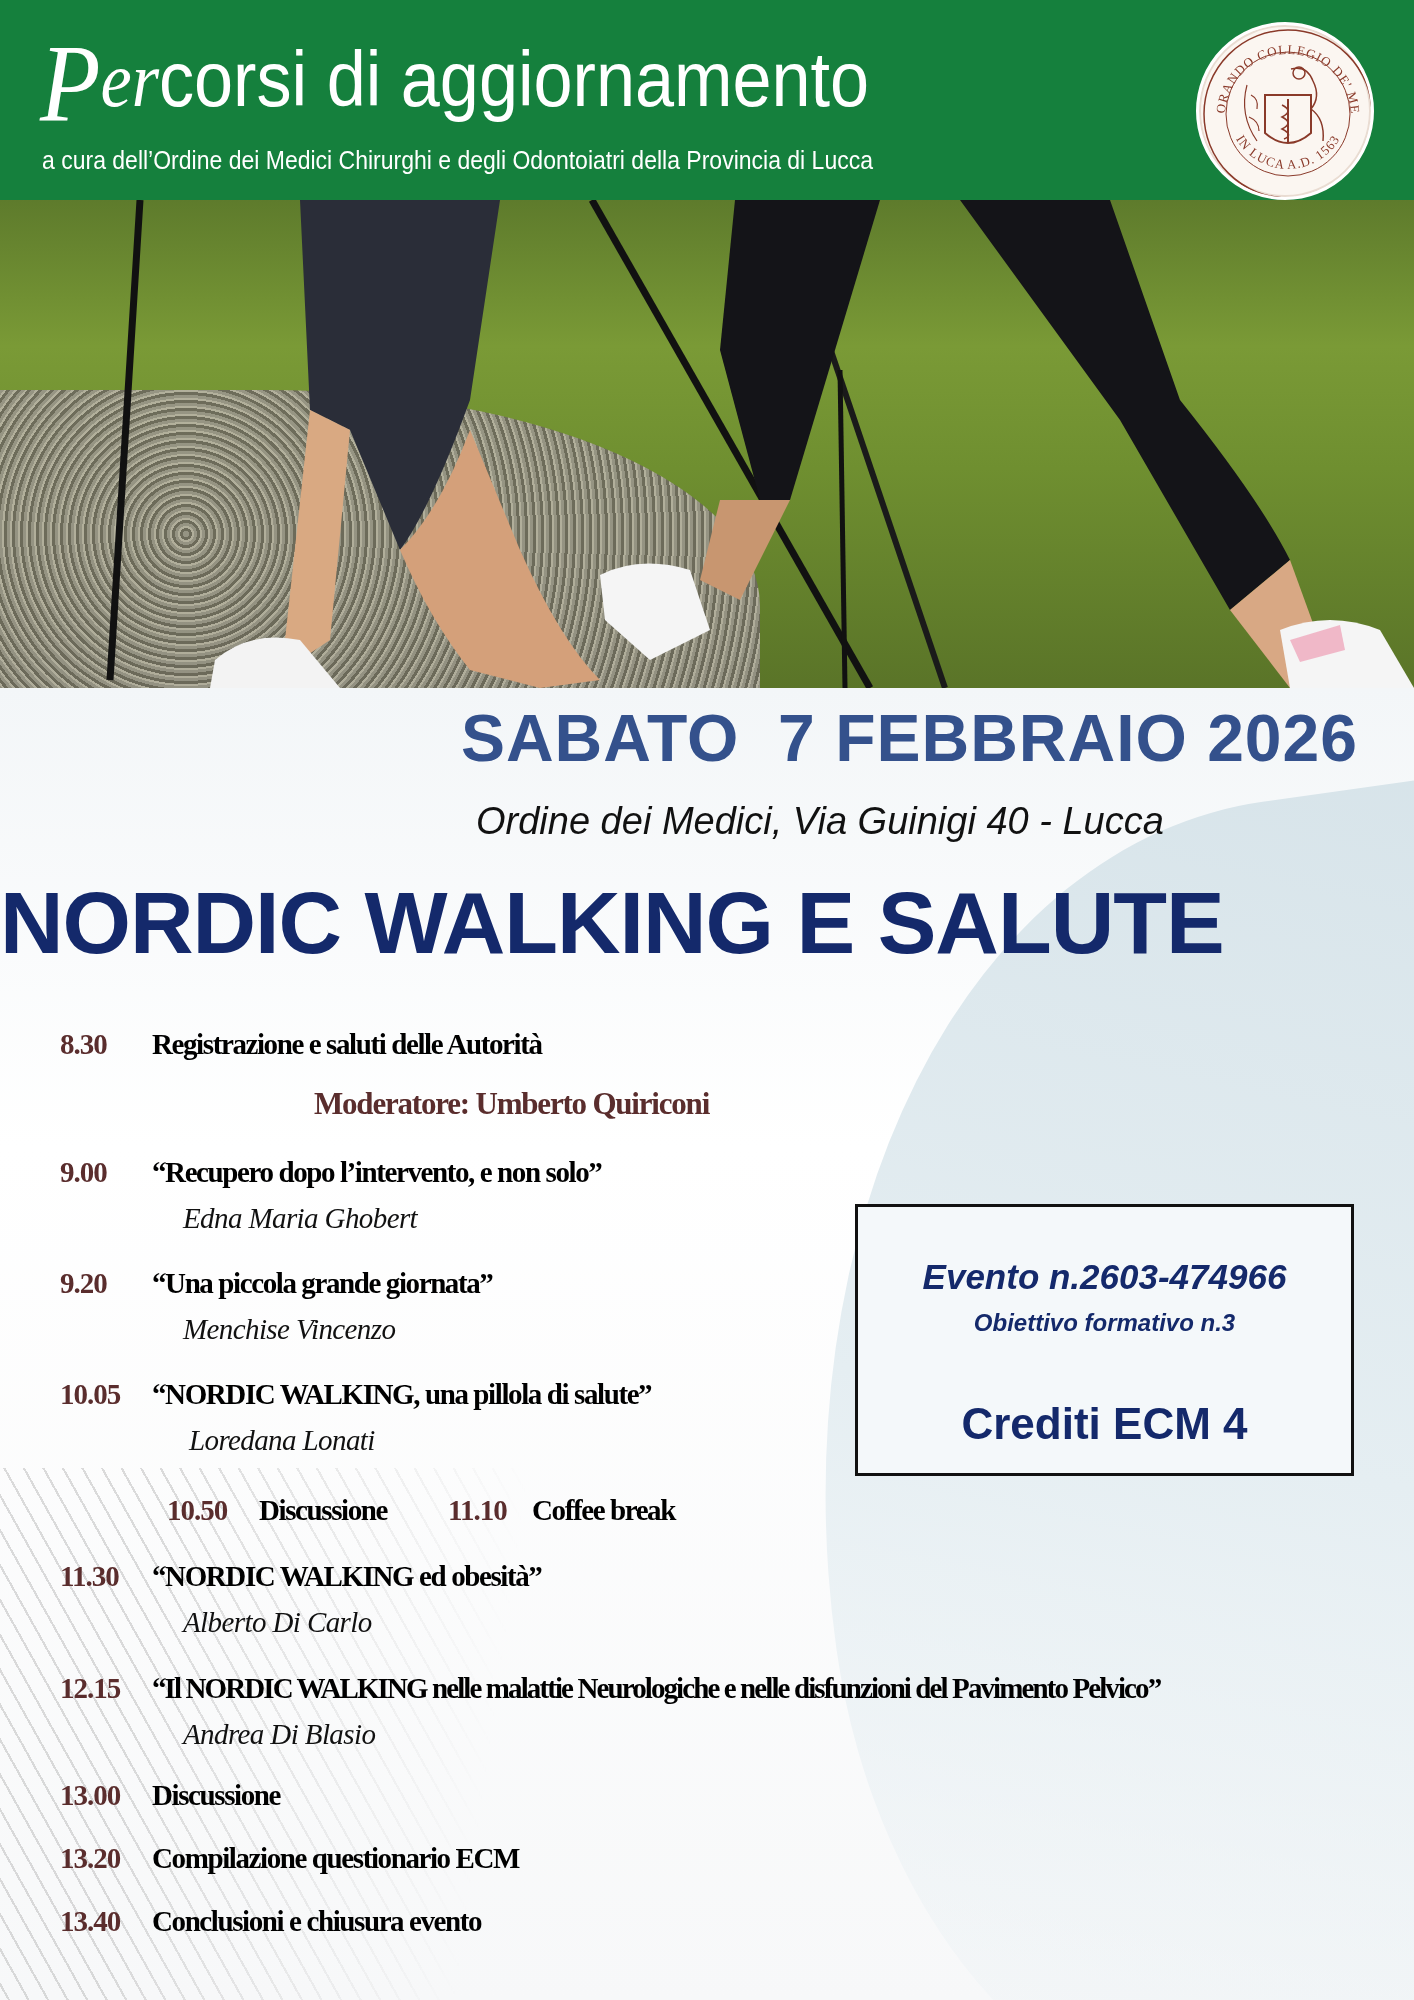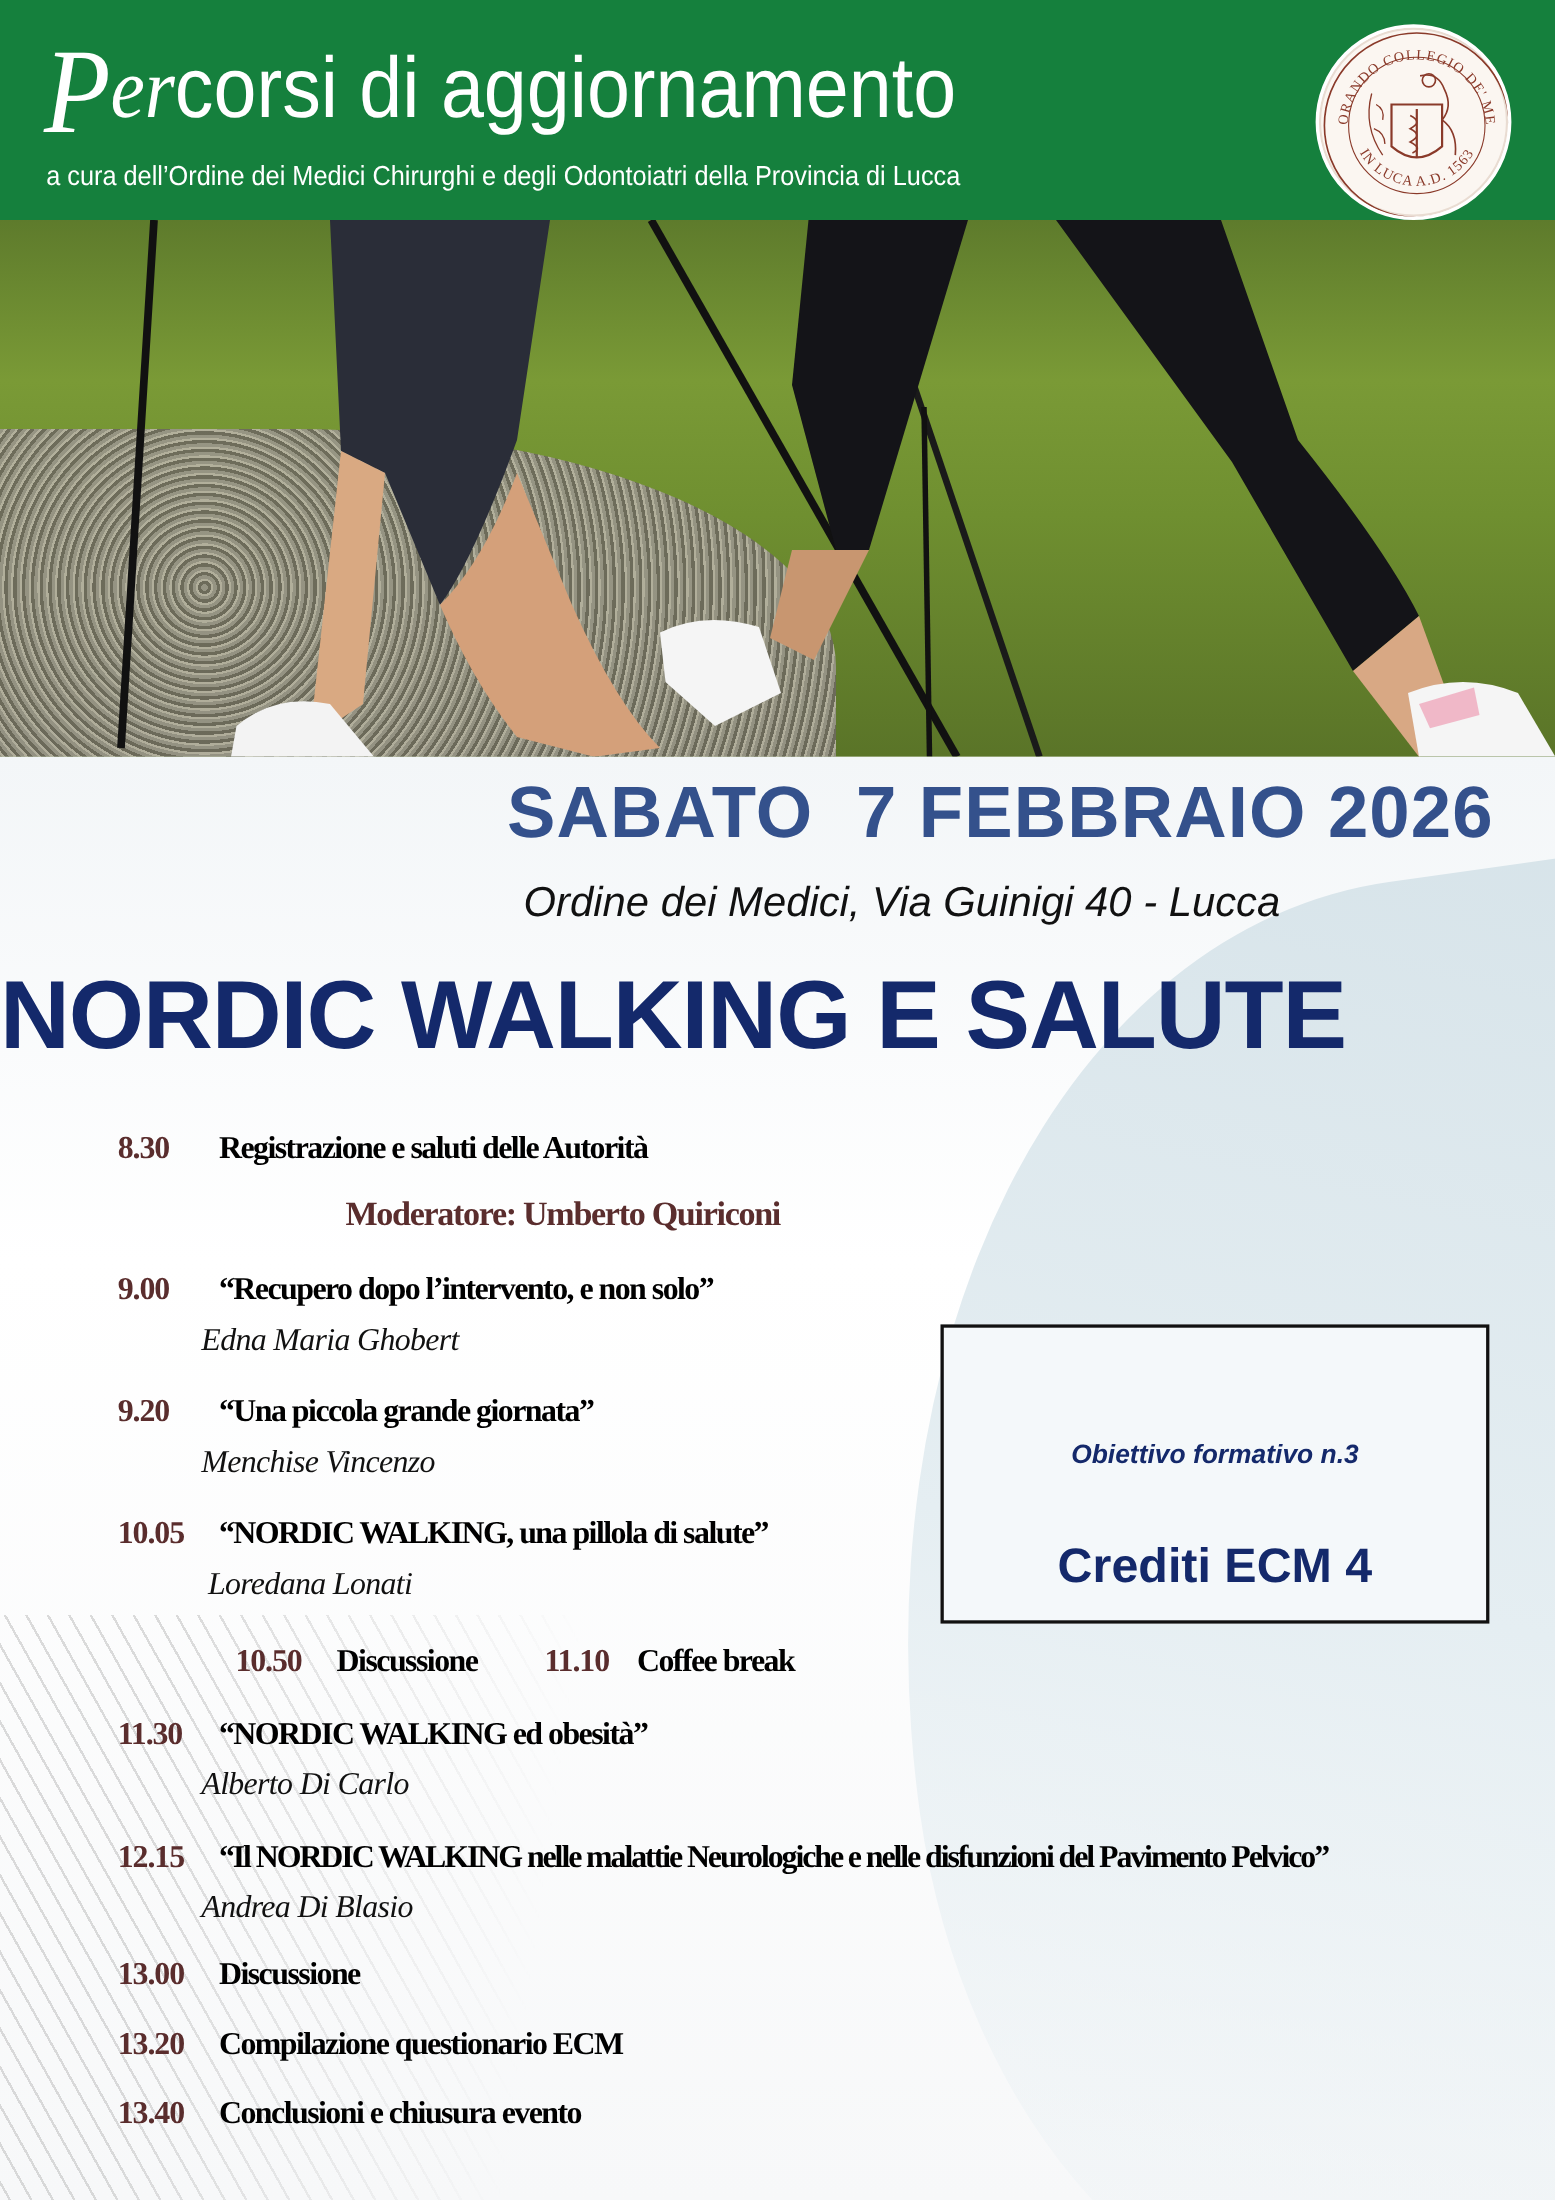--- a/index.html
+++ b/index.html
@@ -84,21 +84,20 @@
     color: #14296b; font-family: "Liberation Sans", sans-serif; font-weight: bold;
     font-size: 88px; letter-spacing: -1px; white-space: nowrap;
   }
 
   
   .program { position: absolute; left: 0; top: 0; }
   .row { position: absolute; white-space: nowrap; font-family: "Liberation Serif", serif; }
   .time {
     color: #5a2d2d; font-weight: bold; font-size: 29px; letter-spacing: -1px;
     display: inline-block;
-    margin-left: 47px;
   }
   .talk {
     color: #000; font-weight: bold; font-size: 29px; letter-spacing: -1.4px;
   }
   .speaker {
     position: absolute; white-space: nowrap;
     font-style: italic; font-size: 29px; color: #111; letter-spacing: -0.6px;
     font-family: "Liberation Serif", serif;
   }
   .moderator {
@@ -237,15 +236,16 @@
     <span class="talk">Compilazione questionario ECM</span>
   </div>
 
   <div class="row" style="left:60px; top:1905px;">
     <span class="time" style="width:88px">13.40</span>
     <span class="talk">Conclusioni  e chiusura evento</span>
   </div>
 </div>
 
 <div class="ecm-box">
+  <div class="ecm-line1">Evento n.2603-474966</div>
   <div class="ecm-line2">Obiettivo formativo n.3</div>
   <div class="ecm-line3">Crediti ECM 4</div>
 </div>
 
 </body></html>

